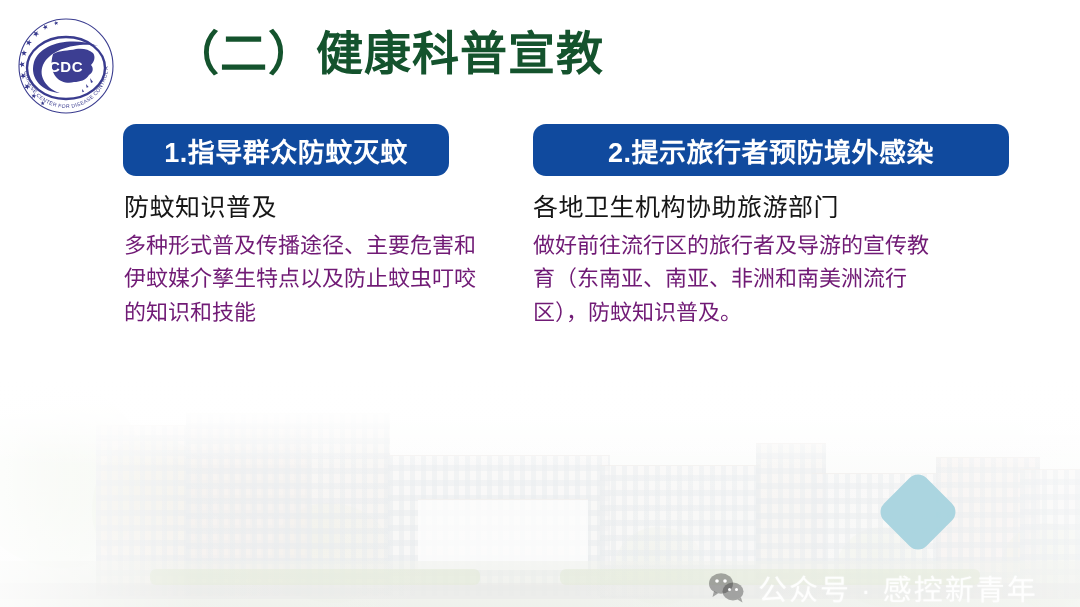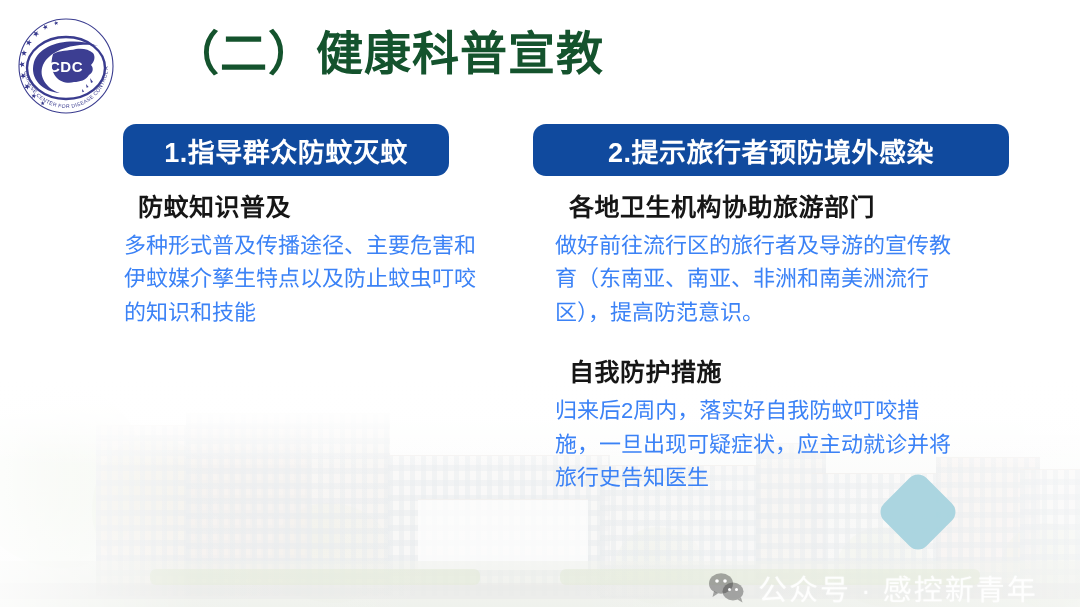--- a/index.html
+++ b/index.html
@@ -136,38 +136,38 @@
   }
   #badge-1 { left: 123px; width: 326px; }
   #badge-2 { left: 533px; width: 476px; }
 
   
   .column {
     position: absolute;
     top: 190px;
   }
   #column-left  { left: 124px; width: 360px; }
-  #column-right { left: 555px; width: 400px; }
+  #column-right { left: 533px; width: 400px; }
 
   .block { margin-bottom: 26px; }
   .block:last-child { margin-bottom: 0; }
 
   .block-heading {
     font-size: 25px;
-    font-weight: bold;
+    font-weight: normal;
     color: #161616;
     letter-spacing: .5px;
     line-height: 1.36;
-    margin: 0 0 5px 14px;
+    margin: 0 0 5px 0;
     white-space: nowrap;
   }
   .block-body {
     font-size: 22px;
     font-weight: normal;
-    color: #3b82f6;
+    color: #701a75;
     line-height: 1.52;
     margin: 0;
     letter-spacing: 0px;
   }
 
   
   .diamond {
     position: absolute;
     left: 888px;
     top: 482px;
@@ -316,25 +316,21 @@
   <div class="column" id="column-left">
     <div class="block">
       <p class="block-heading">防蚊知识普及</p>
       <p class="block-body">多种形式普及传播途径、主要危害和伊蚊媒介孳生特点以及防止蚊虫叮咬的知识和技能</p>
     </div>
   </div>
 
   <div class="column" id="column-right">
     <div class="block">
       <p class="block-heading">各地卫生机构协助旅游部门</p>
-      <p class="block-body">做好前往流行区的旅行者及导游的宣传教育（东南亚、南亚、非洲和南美洲流行区），提高防范意识。</p>
-    </div>
-    <div class="block">
-      <p class="block-heading">自我防护措施</p>
-      <p class="block-body">归来后2周内，落实好自我防蚊叮咬措施，一旦出现可疑症状，应主动就诊并将旅行史告知医生</p>
+      <p class="block-body">做好前往流行区的旅行者及导游的宣传教育（东南亚、南亚、非洲和南美洲流行区），防蚊知识普及。</p>
     </div>
   </div>
 
   <div class="diamond"></div>
 
   <div class="watermark">
     <svg class="wm-icon" viewBox="0 0 38 32" aria-hidden="true">
       <ellipse cx="13" cy="12.5" rx="12" ry="10.2" fill="rgba(60,60,60,.42)"></ellipse>
       <polygon points="6,20 4.5,26 10,22.5" fill="rgba(60,60,60,.42)"></polygon>
       <circle cx="9" cy="10" r="1.8" fill="#ffffff"></circle>

